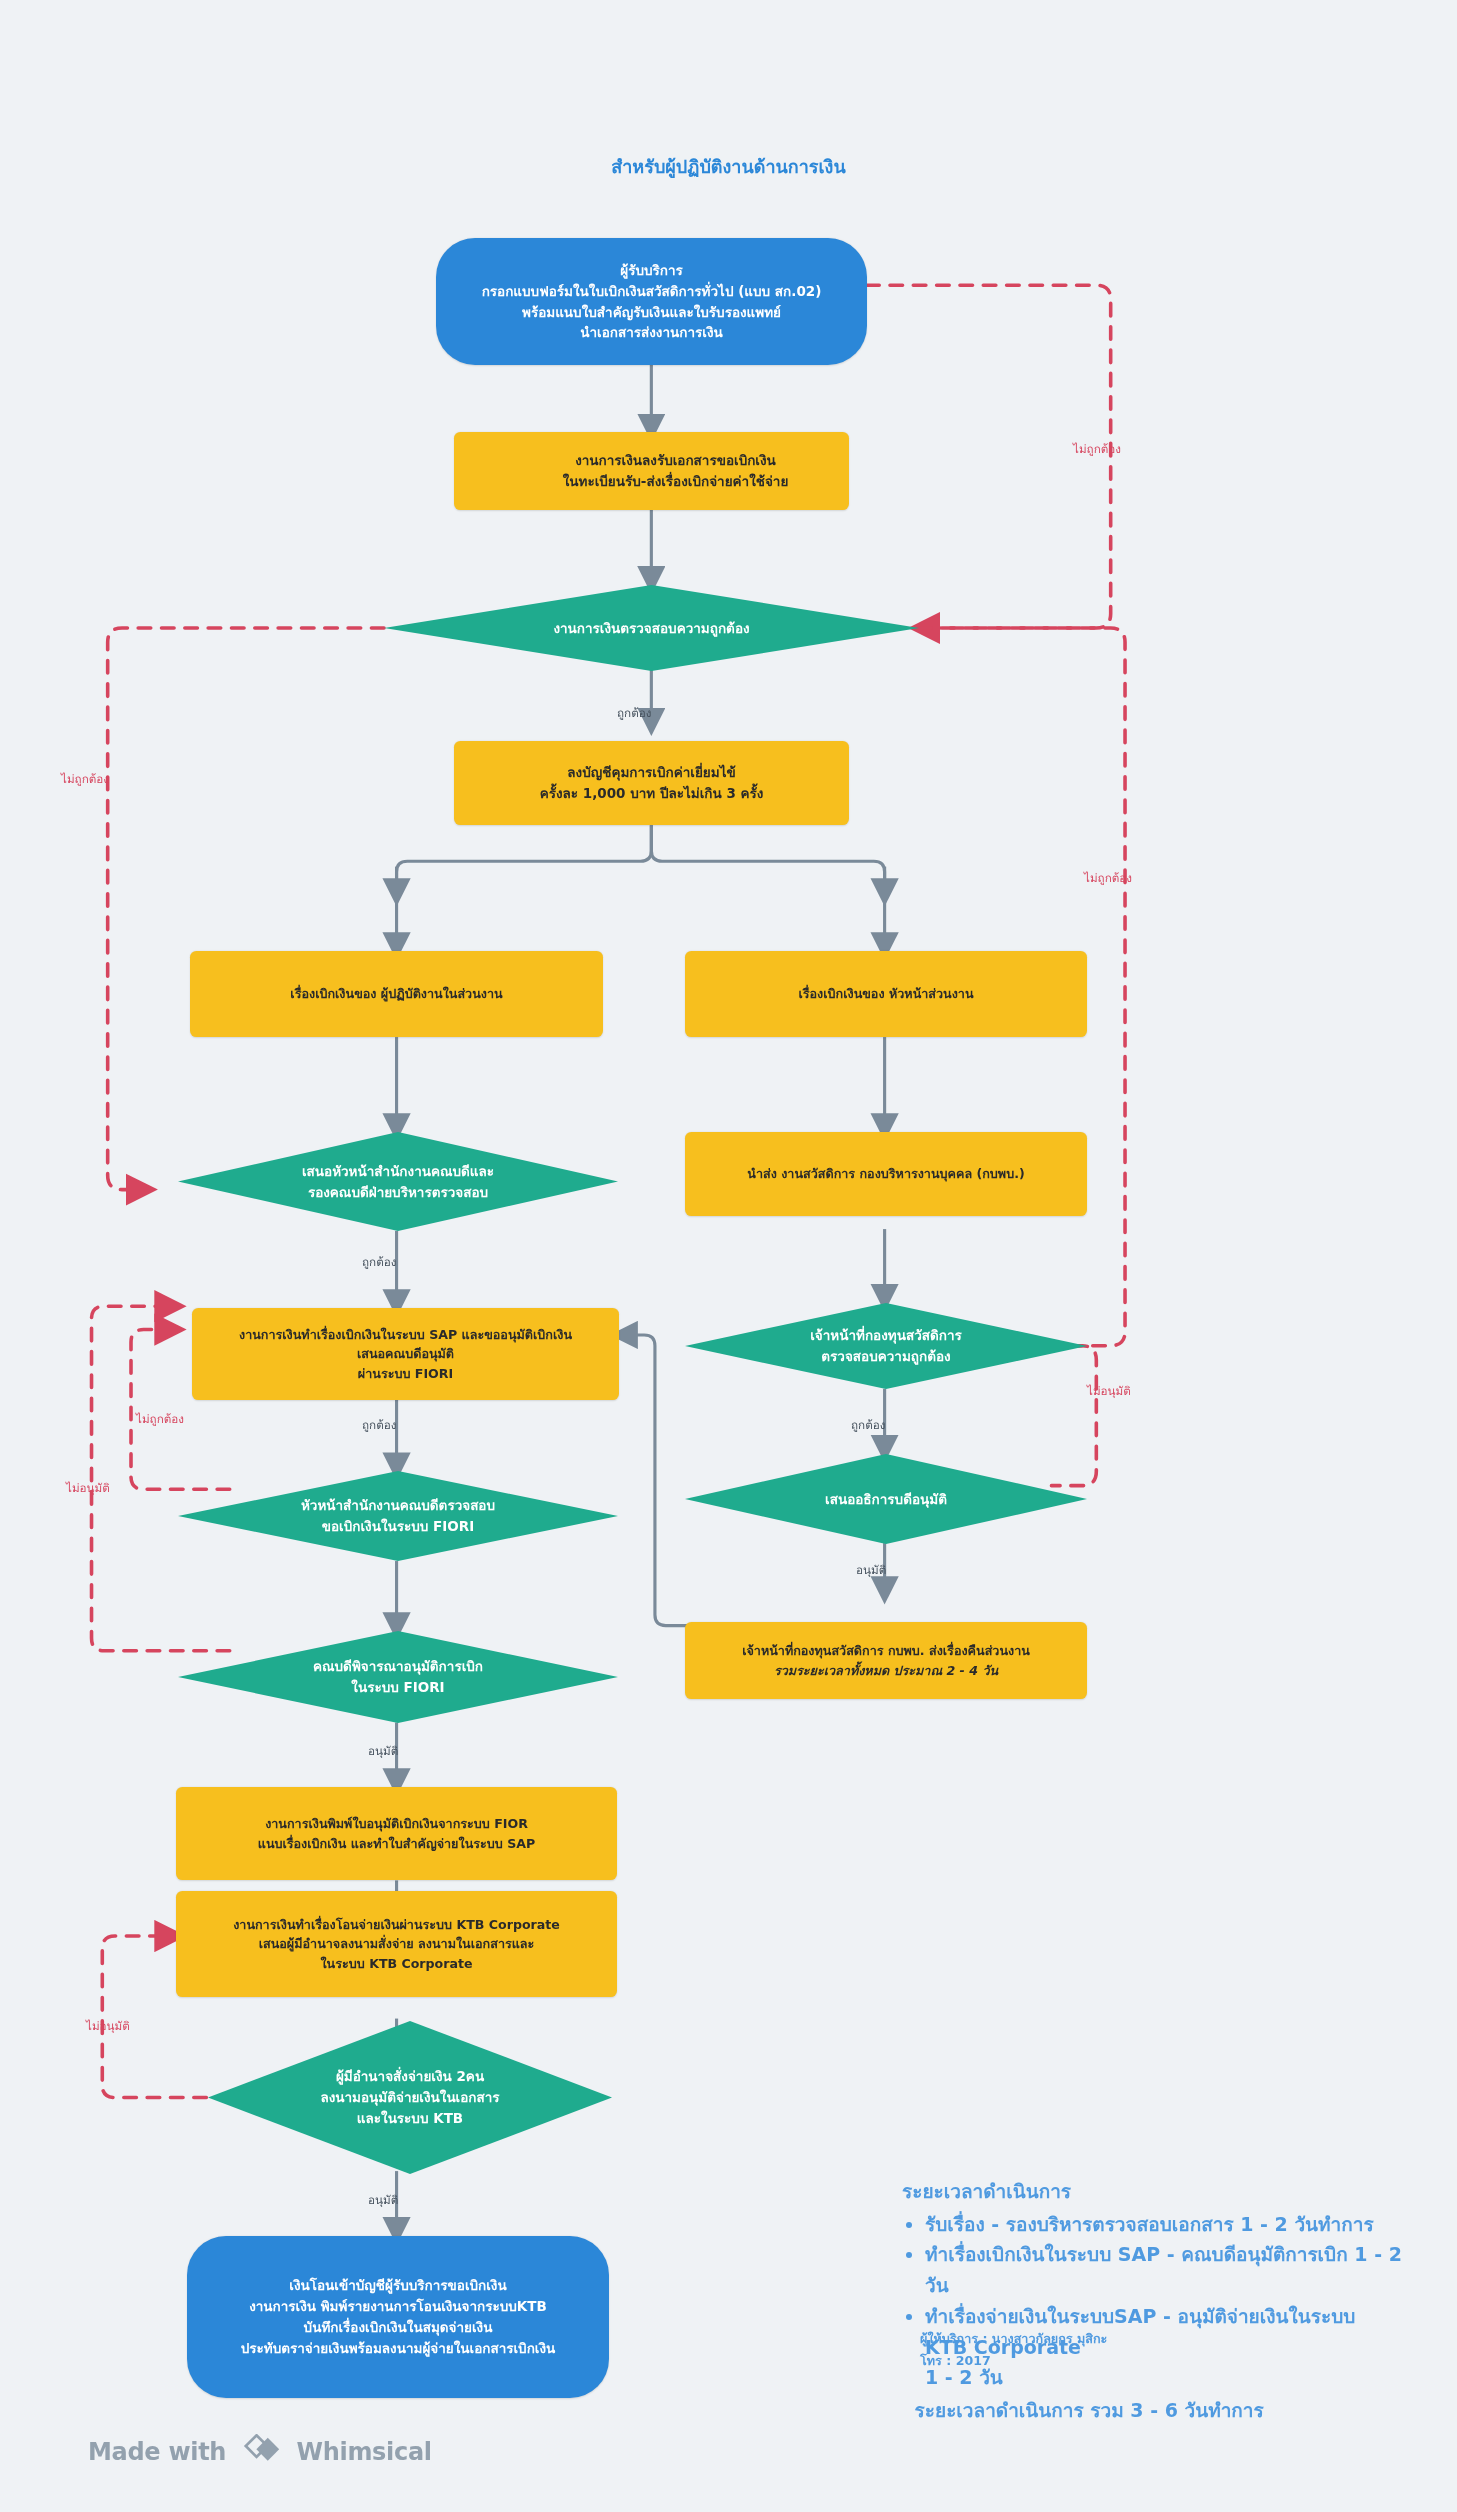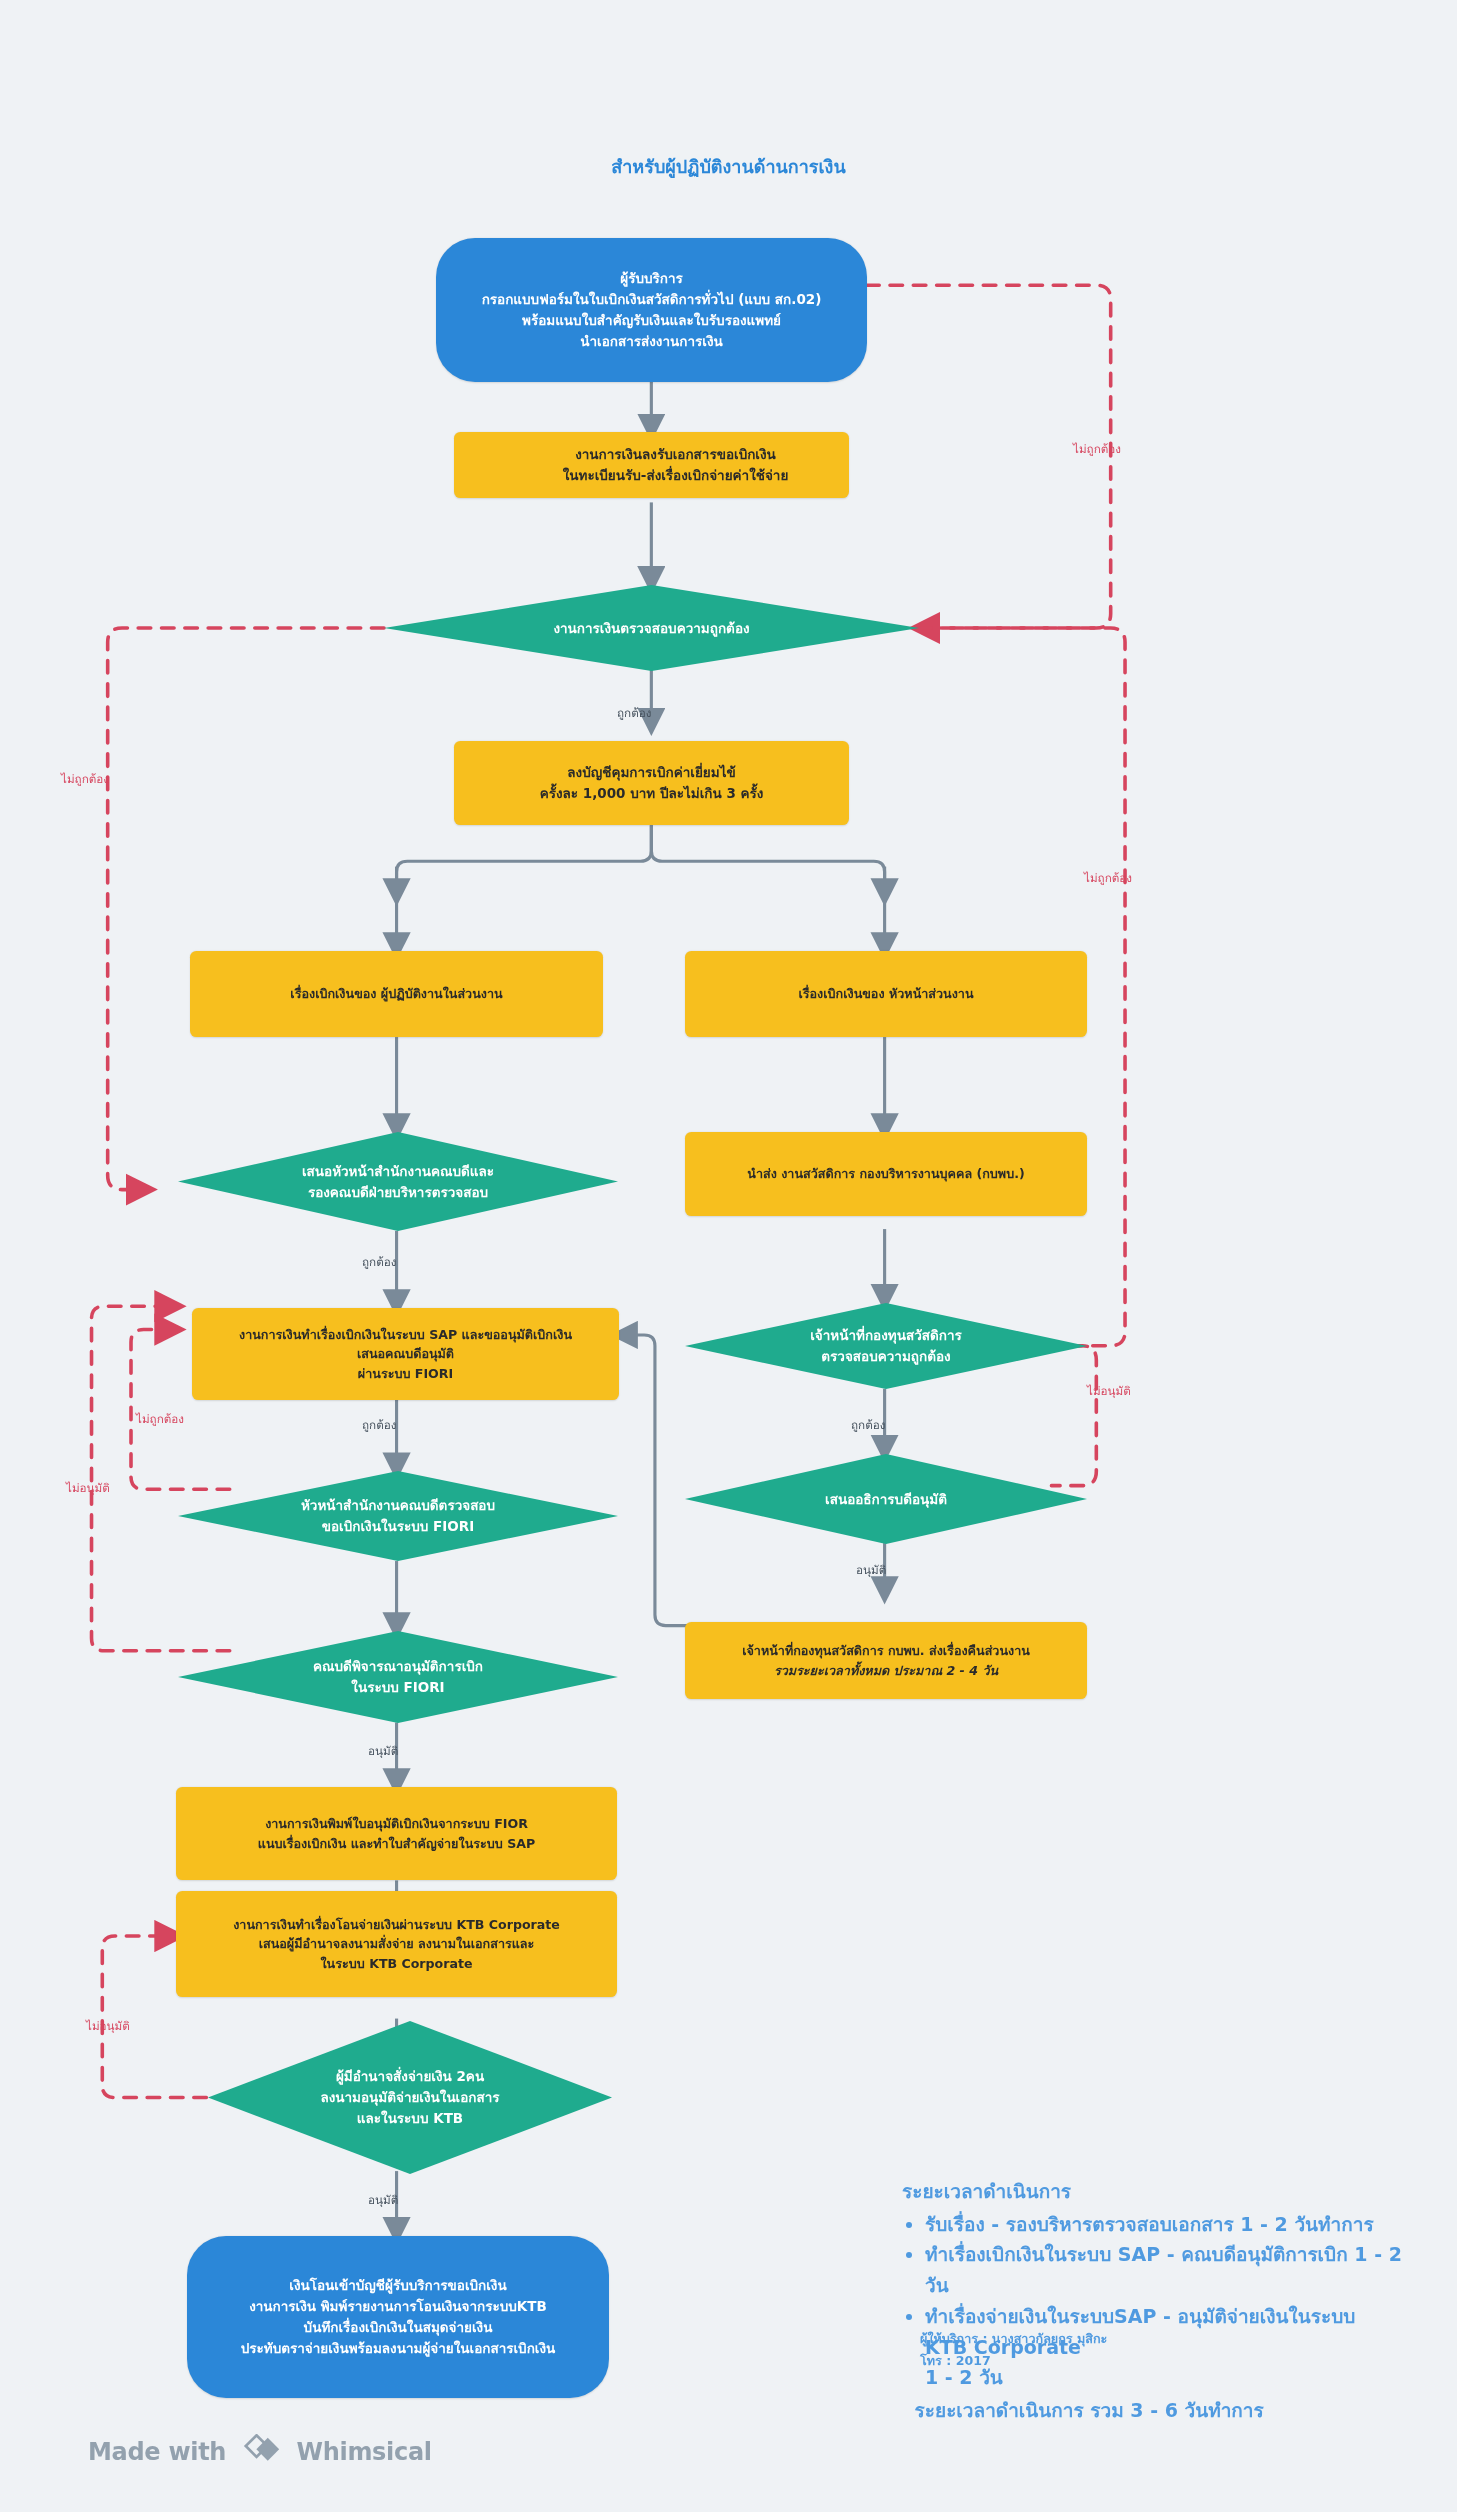--- a/index.html
+++ b/index.html
@@ -103,28 +103,28 @@
       <path d="M256,1660 L160,1660 Q146,1660 146,1646 L146,1496 Q146,1482 160,1482 L196,1482" marker-end="url(#ah-red)"></path>
 
       <path d="M256,1840 L116,1840 Q102,1840 102,1826 L102,1470 Q102,1456 116,1456 L196,1456" marker-end="url(#ah-red)"></path>
 
       <path d="M256,2338 L128,2338 Q114,2338 114,2324 L114,2172 Q114,2158 128,2158 L196,2158" marker-end="url(#ah-red)"></path>
     </g>
   </svg>
 
   <div class="title" id="doc-subtitle">สำหรับผู้ปฏิบัติงานด้านการเงิน</div>
 
-  <div class="node terminal" style="left:436px;top:238px;width:431px;height:144px;">
+  <div class="node terminal" style="left:436px;top:238px;width:431px;height:127px;">
     <div class="txt">ผู้รับบริการ
 กรอกแบบฟอร์มในใบเบิกเงินสวัสดิการทั่วไป (แบบ สก.02)
 พร้อมแนบใบสำคัญรับเงินและใบรับรองแพทย์
 นำเอกสารส่งงานการเงิน</div>
   </div>
 
-  <div class="node process" style="left:454px;top:432px;width:395px;height:66px;padding-left:48px;">
+  <div class="node process" style="left:454px;top:432px;width:395px;height:78px;padding-left:48px;">
     <div class="txt">งานการเงินลงรับเอกสารขอเบิกเงิน
 ในทะเบียนรับ-ส่งเรื่องเบิกจ่ายค่าใช้จ่าย</div>
   </div>
 
   <div class="node decision" style="left:384px;top:585px;width:535px;height:86px;">
     <div class="dshape"></div>
     <div class="txt">งานการเงินตรวจสอบความถูกต้อง</div>
   </div>
 
   <div class="node process" style="left:454px;top:741px;width:395px;height:84px;">

